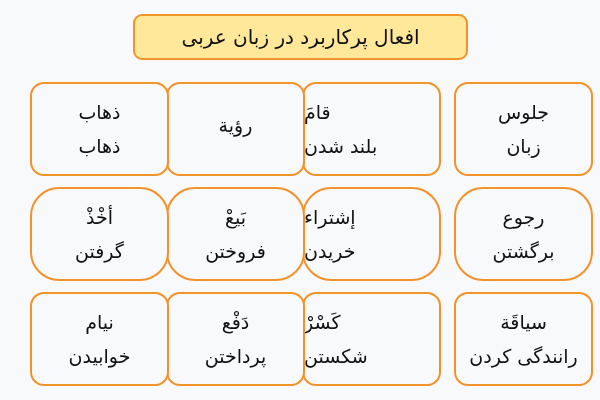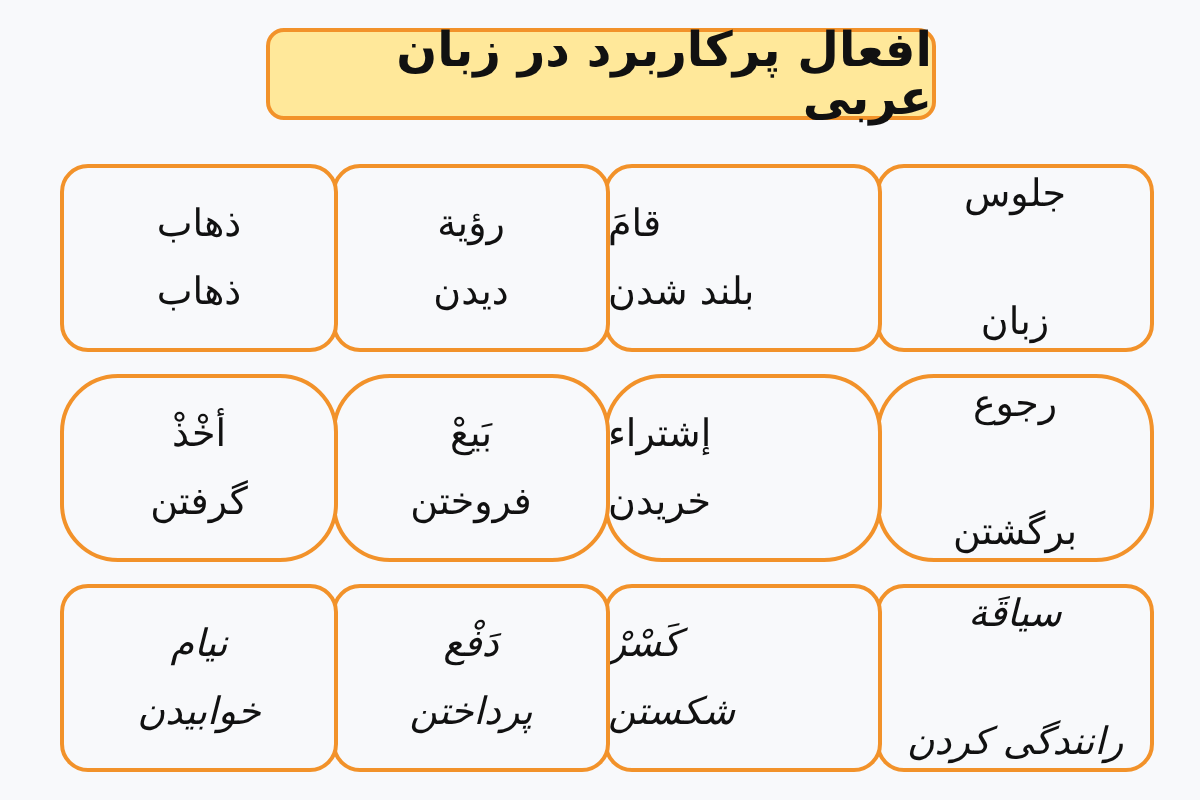--- a/index.html
+++ b/index.html
@@ -23,22 +23,22 @@
     height: 42px;
     background: #ffe89a;
     border: 2px solid #f2922a;
     border-radius: 9px;
     display: flex;
     align-items: center;
     justify-content: center;
     direction: rtl;
   }
   .title-text {
-    font-size: 24px;
-    font-weight: bold;
+    font-size: 20px;
+    font-weight: normal;
     color: #111;
     line-height: 1;
   }
   .card {
     position: absolute;
     width: 139px;
     height: 94px;
     background: #f8f9fb;
     border: 2px solid #f2922a;
     border-radius: 14px;
@@ -56,44 +56,43 @@
     margin-bottom: 8px;
   }
   .card .persian {
     font-size: 19px;
     line-height: 26px;
   }
   
   .c1 { left: 30px; }
   .c2 { left: 166px; }
   .c3 { left: 302px; align-items: flex-end; }
-  .c4 { left: 438px; justify-content: space-between; }
+  .c4 { left: 454px; }
   
   .r1 { top: 82px; }
   .r2 { top: 187px; border-radius: 29px; }
-  .r3 { top: 292px; font-style: italic; }
+  .r3 { top: 292px; }
 </style>
 </head>
 <body>
 
 <div class="title-box">
   <span class="title-text">افعال پرکاربرد در زبان عربی</span>
 </div>
 
 <div class="card c4 r1">
   <span class="arabic">جلوس</span>
   <span class="persian">زبان</span>
 </div>
 <div class="card c3 r1">
   <span class="arabic">قامَ</span>
   <span class="persian">بلند شدن</span>
 </div>
 <div class="card c2 r1">
   <span class="arabic">رؤية</span>
-  <span class="persian">دیدن</span>
 </div>
 <div class="card c1 r1">
   <span class="arabic">ذهاب</span>
   <span class="persian">ذهاب</span>
 </div>
 
 <div class="card c4 r2">
   <span class="arabic">رجوع</span>
   <span class="persian">برگشتن</span>
 </div>

